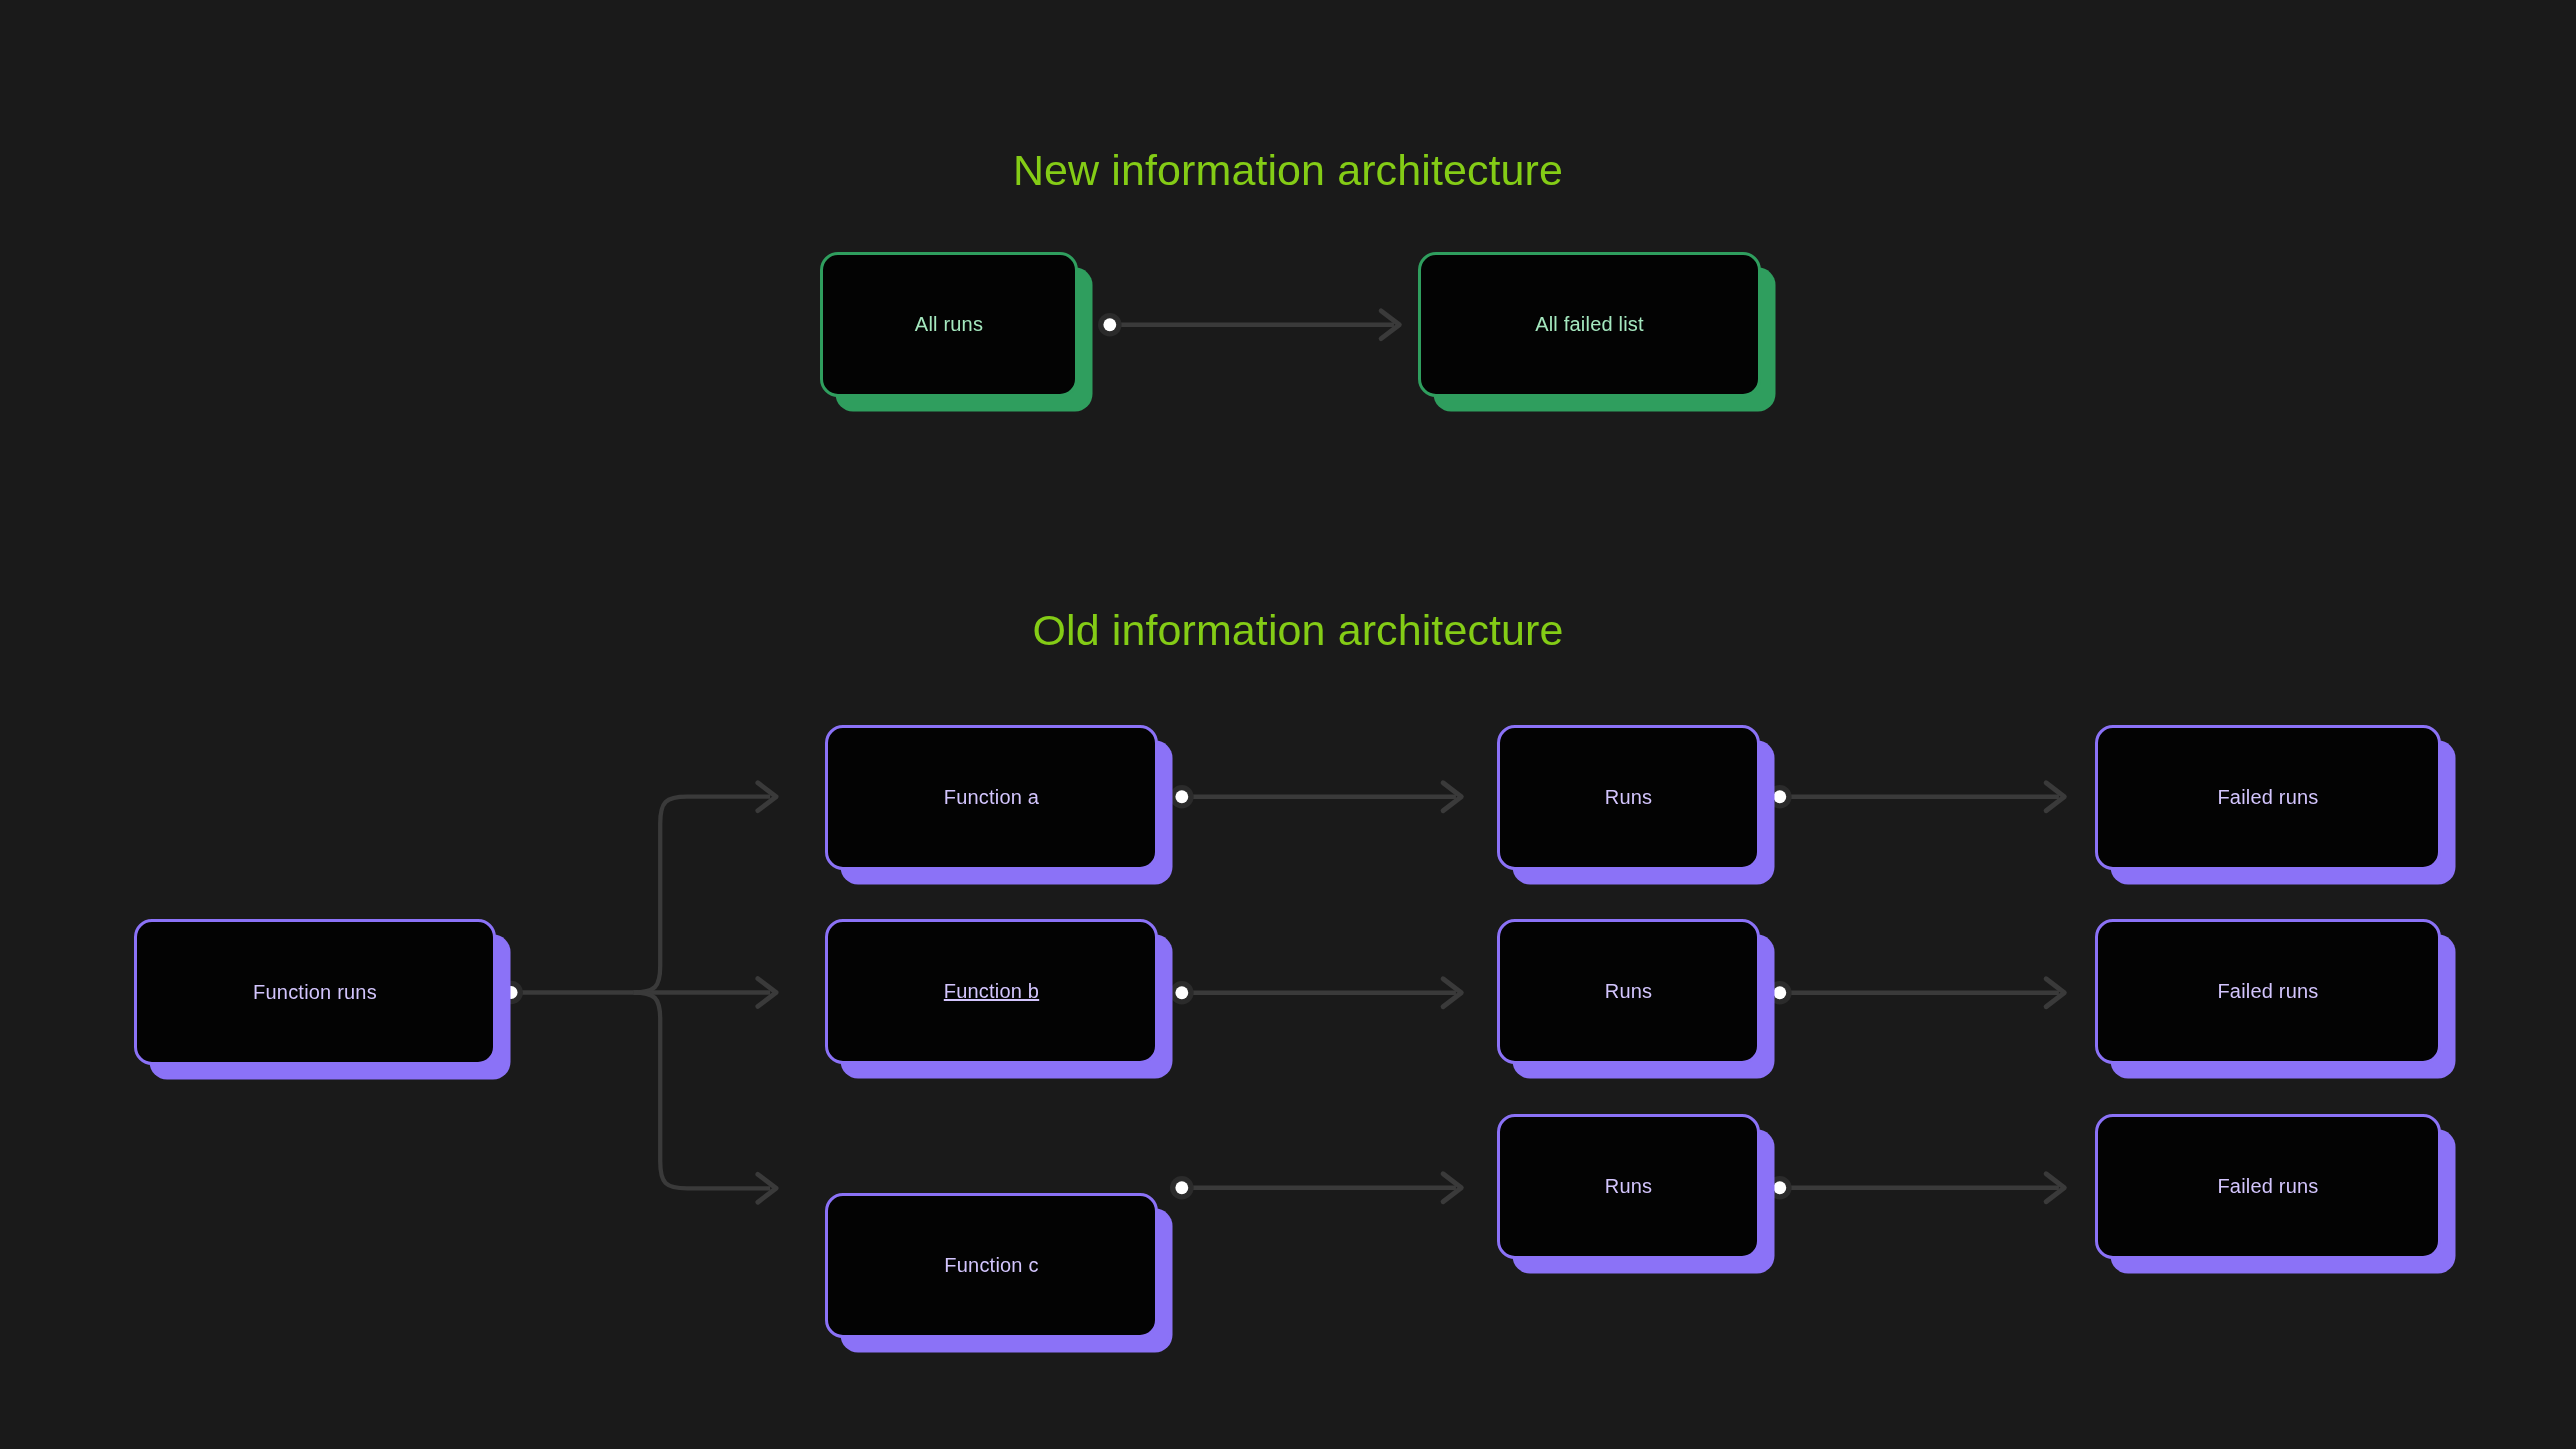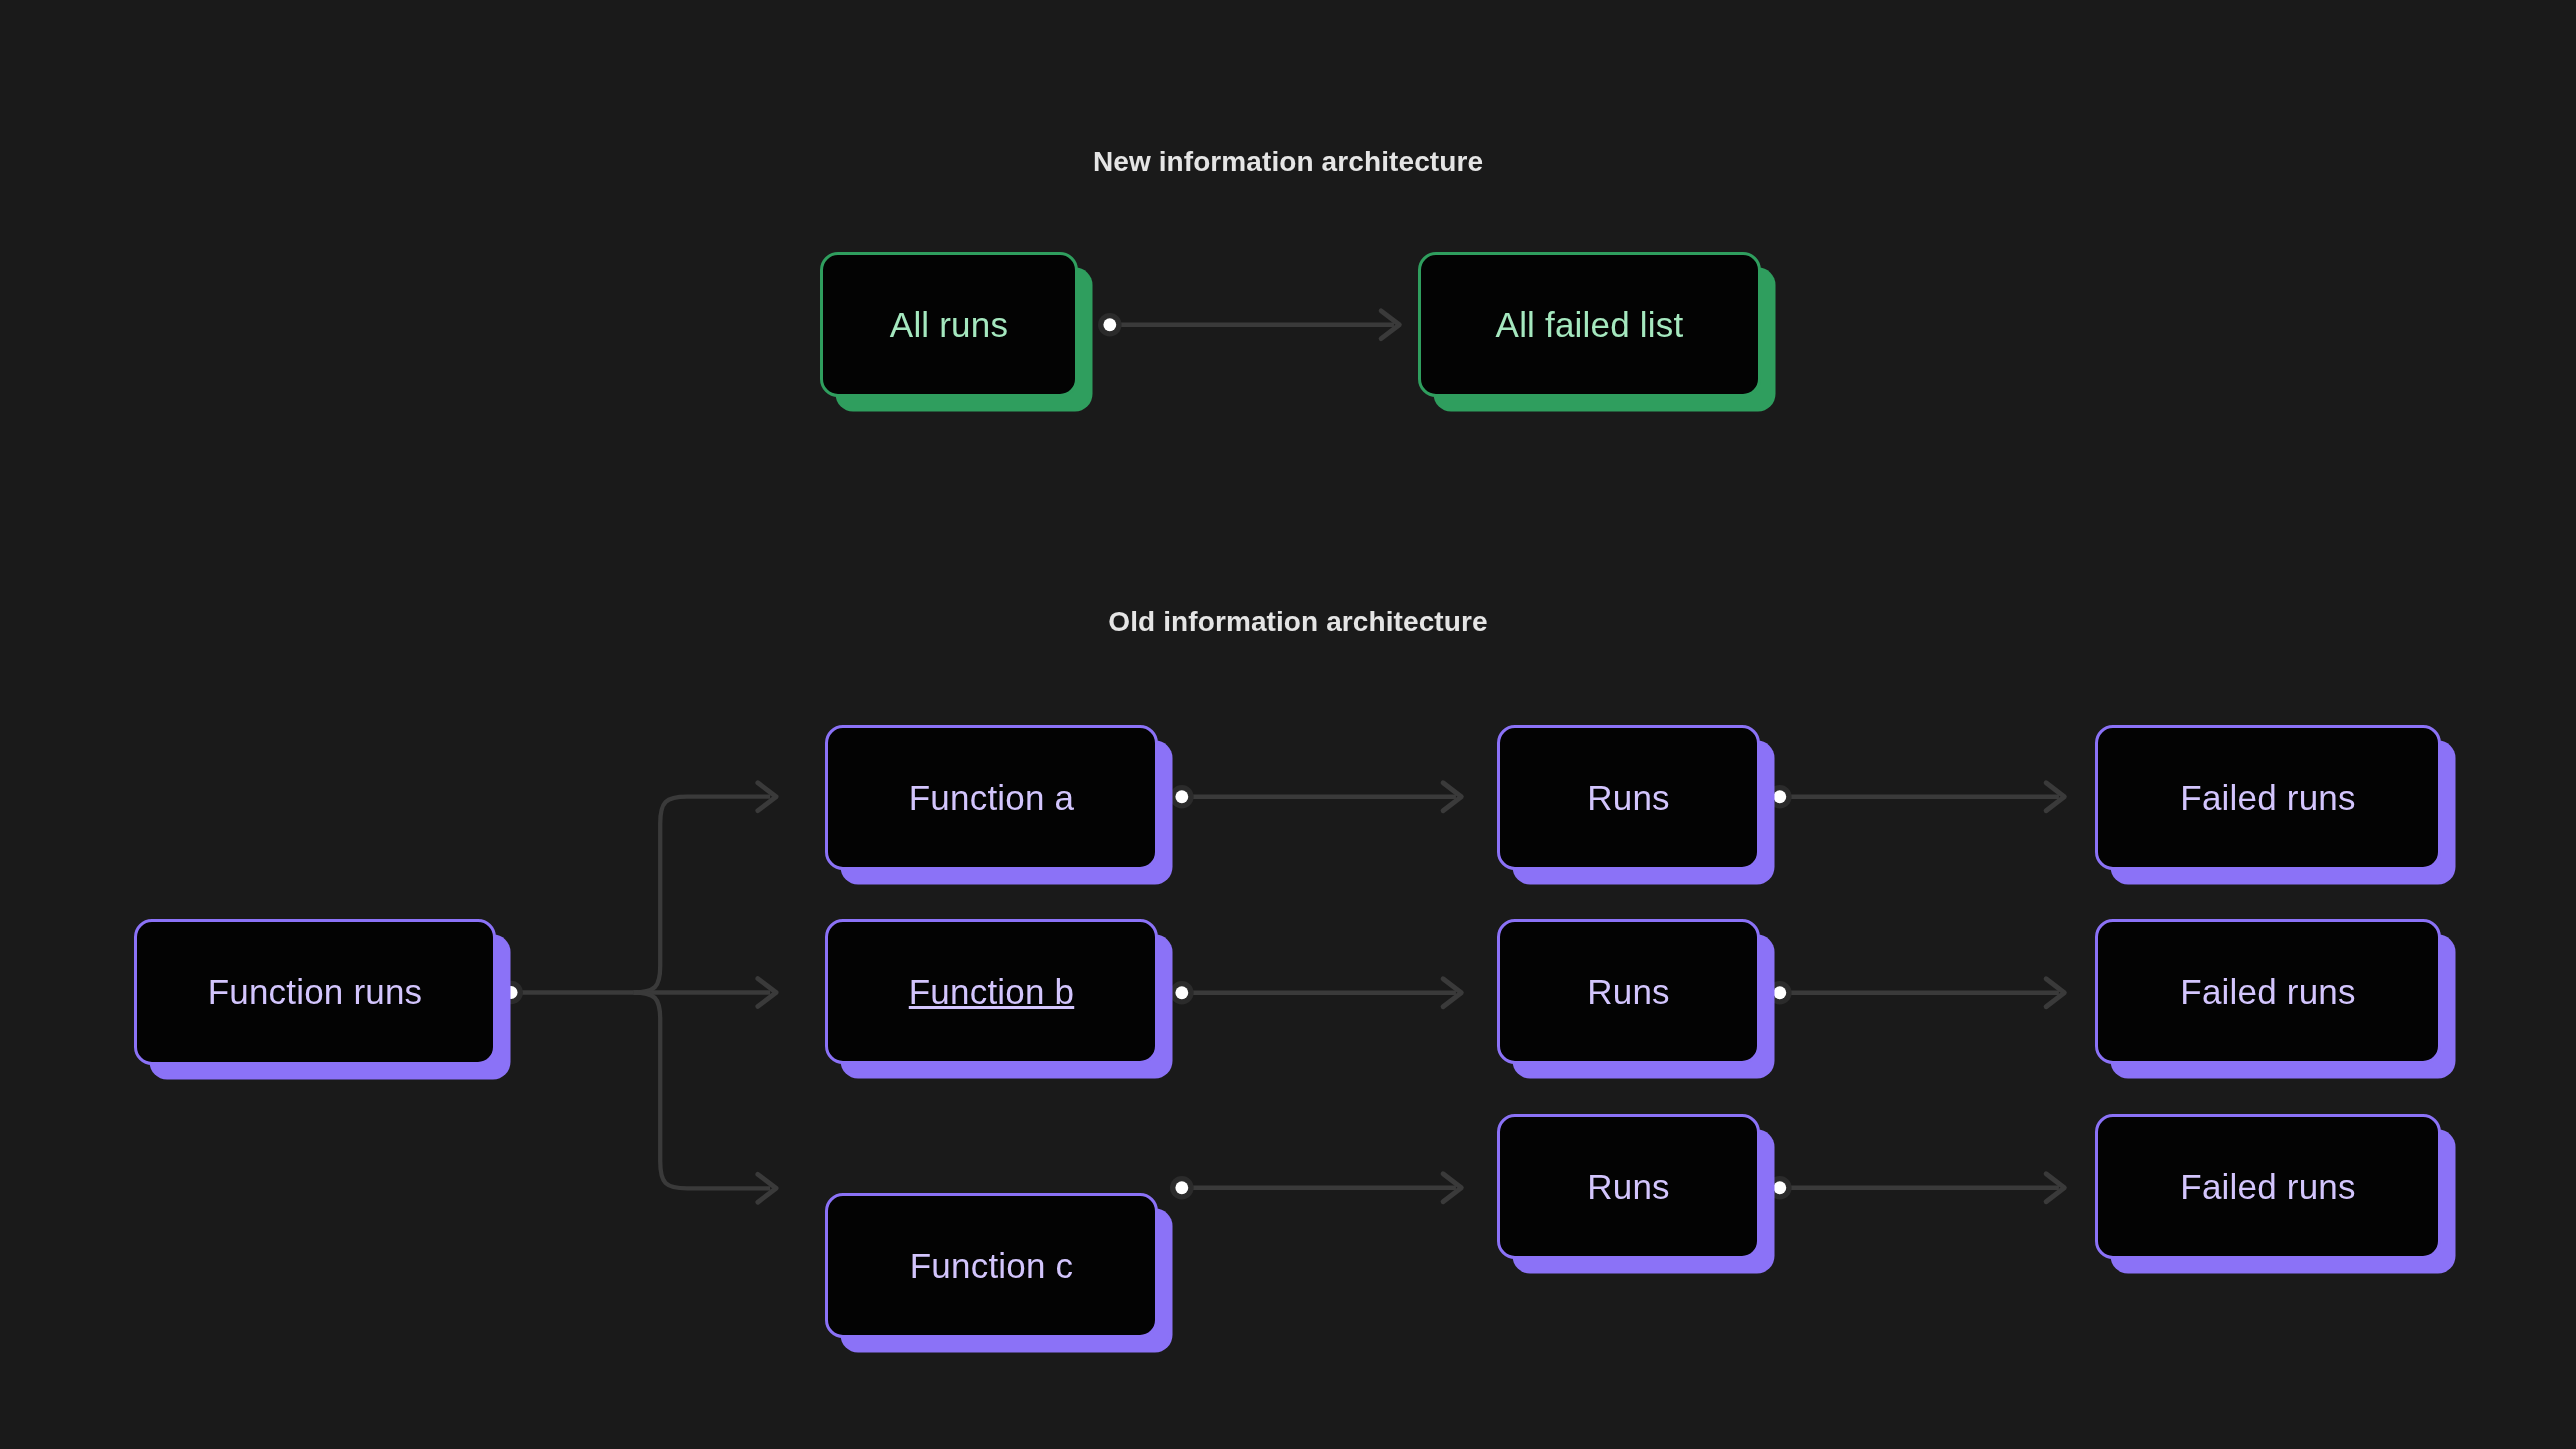--- a/index.html
+++ b/index.html
@@ -13,40 +13,40 @@
     width: 2576px;
     height: 1449px;
     background: #1a1a1a;
     overflow: hidden;
     font-family: "Liberation Sans", "DejaVu Sans", sans-serif;
   }
 
   
   .section-title {
     position: absolute;
-    color: #e5e5e5;
-    font-size: 28px;
-    font-weight: 700;
+    color: #84cc16;
+    font-size: 43px;
+    font-weight: 400;
     letter-spacing: 0.1px;
     white-space: nowrap;
     transform: translateX(-50%);
   }
   #title-new  { left: 1288px; top: 146px; }
   #title-old  { left: 1298px; top: 606px; }
 
   
   .node {
     position: absolute;
     box-sizing: border-box;
     background: #030303;
     border-radius: 18px;
     display: flex;
     align-items: center;
     justify-content: center;
-    font-size: 35px;
+    font-size: 20px;
     font-weight: 400;
     letter-spacing: 0.2px;
     white-space: nowrap;
   }
   .node.green {
     border: 3.8px solid #2f9e5e;
     color: #a5e8bf;
     box-shadow: 15px 15px 0 -0.5px #2f9e5e;
   }
   .node.purple {

